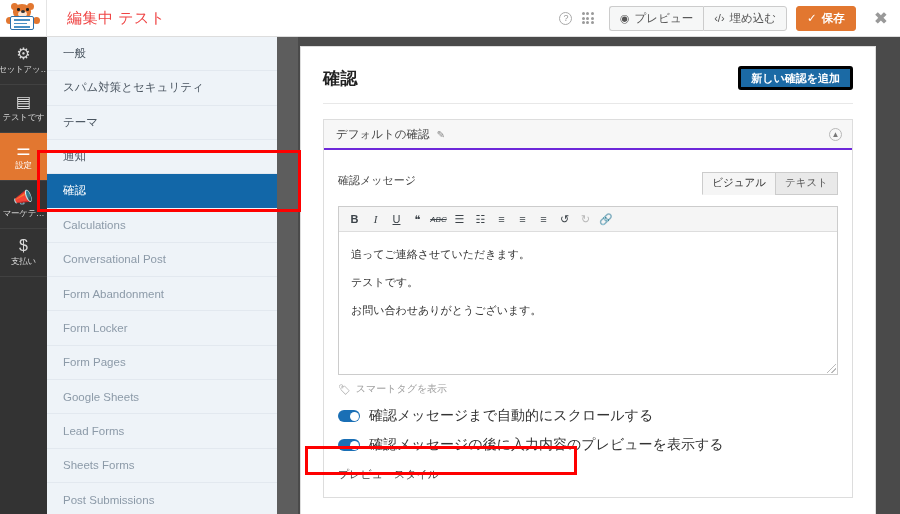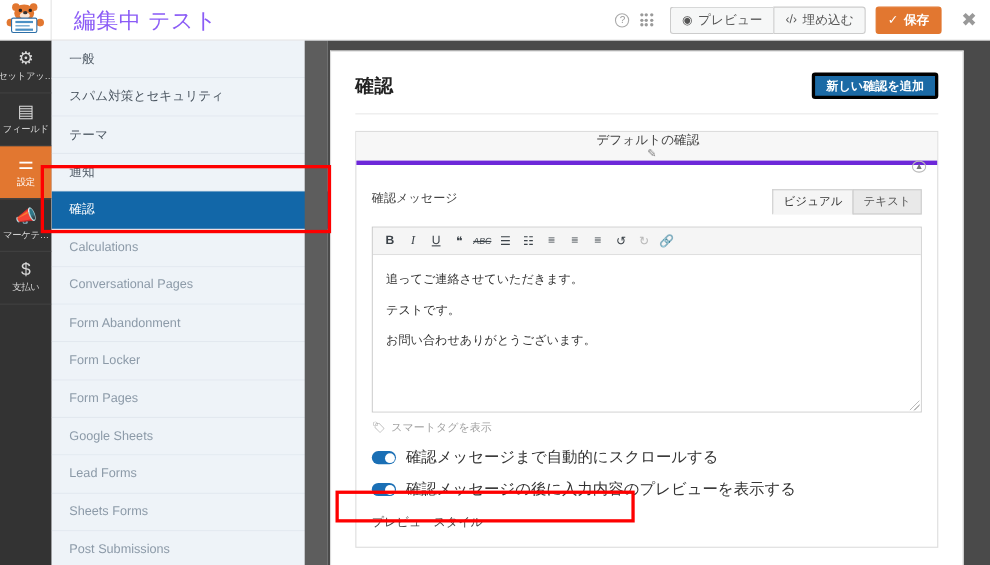--- a/index.html
+++ b/index.html
@@ -37,21 +37,21 @@
     background: #fff; border: 1.4px solid #2d6fa8; border-radius: 2px;
   }
   .mascot .paper i {
     display:block; height:1.5px; background:#4a90c4; margin:2px 3px 0 3px;
   }
   .mascot .paper i:nth-child(2){ width:60%; }
   .mascot .arm { position:absolute; left:0px; top:13px; width:7px; height:7px; background:#e27730; border-radius:50%; }
   .mascot .arm.r { left: 27px; }
 
   .topbar-title {
-    margin-left: 20px; font-size: 20px; color: #8b5cf6; letter-spacing: .5px;
+    margin-left: 20px; font-size: 15px; color: #ef4444; letter-spacing: .5px;
   }
   .topbar-right {
     margin-left: auto; display: flex; align-items: center; height: 37px;
   }
   .icon-btn {
     width: 22px; height: 37px; display: flex; align-items: center; justify-content: center;
     color: #999; font-size: 12px; cursor: pointer;
   }
   .help-circle {
     width: 13px; height: 13px; border: 1px solid #aaa; border-radius: 50%;
@@ -129,22 +129,22 @@
     margin-left: auto; background: #1b6aa5; color: #fff; border: 3px solid #000000;
     font-size: 11px; height: 24px; border-radius: 3px; padding: 0 10px;
     display: inline-flex; align-items: center; cursor: pointer; font-weight: bold;
   }
   .divider { margin: 13px 22px 0 22px; border-top: 1px solid #e8e8e8; }
 
   .panel {
     margin: 15px 22px 0 22px; border: 1px solid #ddd;
   }
   .panel-bar {
-    height: 30px; background: #f7f7f7; border-bottom: 4px solid #6d28d9;
-    display: flex; align-items: center; padding: 0 10px 0 12px; flex-direction: column;
+    height: 30px; background: #f7f7f7; border-bottom: 2px solid #6d28d9;
+    display: flex; align-items: center; padding: 0 10px 0 12px;
   }
   .panel-title { font-size: 11.5px; color: #444; }
   .pencil { margin-left: 7px; font-size: 10px; color: #888; cursor: pointer; }
   .collapse-ic {
     margin-left: auto; width: 13px; height: 13px; border-radius: 50%;
     border: 1px solid #b8b8b8; color: #777; font-size: 8px;
     display: flex; align-items: center; justify-content: center; cursor: pointer;
   }
   .panel-body { padding: 12px 14px 10px 14px; }
 
@@ -280,21 +280,21 @@
     </div>
   </div>
 
   <div class="rail">
     <div class="rail-item">
       <div class="rail-ic">⚙</div>
       <div class="rail-lb">セットアッ…</div>
     </div>
     <div class="rail-item">
       <div class="rail-ic">▤</div>
-      <div class="rail-lb">フィールド</div>
+      <div class="rail-lb">テストです</div>
     </div>
     <div class="rail-item active">
       <div class="rail-ic">⚌</div>
       <div class="rail-lb">設定</div>
     </div>
     <div class="rail-item">
       <div class="rail-ic">📣</div>
       <div class="rail-lb">マーケテ…</div>
     </div>
     <div class="rail-item">
@@ -323,21 +323,21 @@
       </div>
       <div class="nav-item jp active">
         <span>確認</span>
         <span class="chev">›</span>
       </div>
       <div class="nav-item">
         <span>Calculations</span>
         <span class="chev">›</span>
       </div>
       <div class="nav-item">
-        <span>Conversational Pages</span>
+        <span>Conversational Post</span>
         <span class="chev">›</span>
       </div>
       <div class="nav-item">
         <span>Form Abandonment</span>
         <span class="chev">›</span>
       </div>
       <div class="nav-item">
         <span>Form Locker</span>
         <span class="chev">›</span>
       </div>

